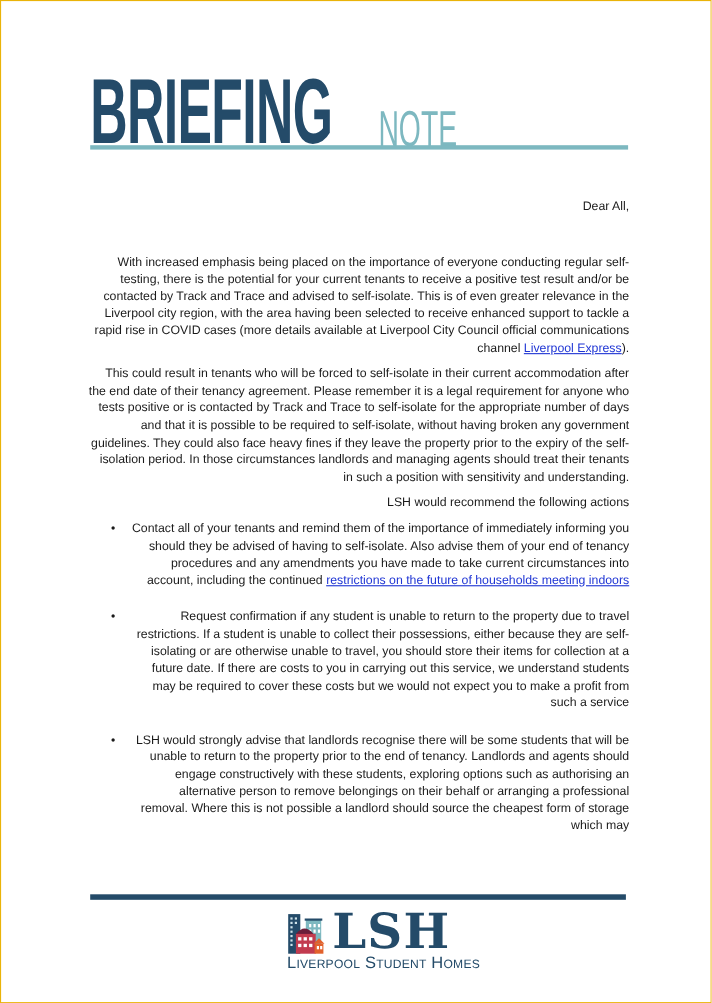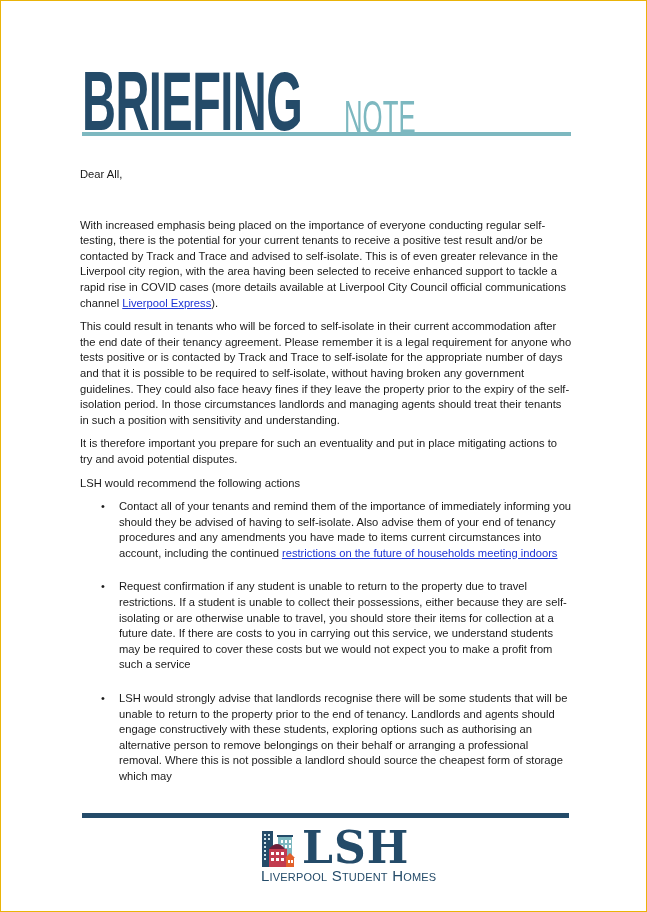--- a/index.html
+++ b/index.html
@@ -25,23 +25,23 @@
     font-size: 46px; line-height: 46px;
     color: #7db8c0;
     transform: scaleX(0.56); transform-origin: left top;
     white-space: nowrap;
   }
   .header-rule {
     position: absolute; left: 0; top: 73px; width: 489px; height: 4px;
     background: #7db8c0;
   }
   .content {
-    position: absolute; left: 79px; top: 166px; width: 492px;
+    position: absolute; left: 79px; top: 180px; width: 492px;
     font-family: "Liberation Sans", sans-serif;
-    font-size: 11.2px; line-height: 15.6px; color: #1a1a1a;
+    font-size: 11.2px; line-height: 15.6px; color: #1a1a1a; text-align: right;
   }
   .content p { margin: 0 0 8px 0; }
   .salutation { margin-bottom: 35px !important; }
   a.link { color: #1f35d4; text-decoration: underline; }
   ul.actions { list-style: none; padding: 0; margin: 0; }
   ul.actions li { position: relative; padding-left: 39px; margin-bottom: 18px; }
   ul.actions li .bullet {
     position: absolute; left: 21px; top: 0; font-size: 11px;
   }
   .footer-rule {
@@ -76,28 +76,27 @@
     <div class="header-rule"></div>
   </div>
 
   <div class="content">
     <p class="salutation">Dear All,</p>
 
     <p><span>With increased emphasis being placed on the importance of everyone conducting regular self-testing, there is the potential for your current tenants to receive a positive test result and/or be contacted by Track and Trace and advised to self-isolate. This is of even greater relevance in the Liverpool city region, with the area having been selected to receive enhanced support to tackle a rapid rise in COVID cases (more details available at Liverpool City Council official communications channel </span><a class="link" href="#">Liverpool Express</a><span>).</span></p>
 
     <p>This could result in tenants who will be forced to self-isolate in their current accommodation after the end date of their tenancy agreement. Please remember it is a legal requirement for anyone who tests positive or is contacted by Track and Trace to self-isolate for the appropriate number of days and that it is possible to be required to self-isolate, without having broken any government guidelines. They could also face heavy fines if they leave the property prior to the expiry of the self-isolation period. In those circumstances landlords and managing agents should treat their tenants in such a position with sensitivity and understanding.</p>
 
-    <p>It is therefore important you prepare for such an eventuality and put in place mitigating actions to try and avoid potential disputes.</p>
 
     <p>LSH would recommend the following actions</p>
 
     <ul class="actions">
       <li>
         <span class="bullet">•</span>
-        <span>Contact all of your tenants and remind them of the importance of immediately informing you should they be advised of having to self-isolate. Also advise them of your end of tenancy procedures and any amendments you have made to items current circumstances into account, including the continued </span><a class="link" href="#">restrictions on the future of households meeting indoors</a>
+        <span>Contact all of your tenants and remind them of the importance of immediately informing you should they be advised of having to self-isolate. Also advise them of your end of tenancy procedures and any amendments you have made to take current circumstances into account, including the continued </span><a class="link" href="#">restrictions on the future of households meeting indoors</a>
       </li>
       <li>
         <span class="bullet">•</span>
         <span>Request confirmation if any student is unable to return to the property due to travel restrictions. If a student is unable to collect their possessions, either because they are self-isolating or are otherwise unable to travel, you should store their items for collection at a future date. If there are costs to you in carrying out this service, we understand students may be required to cover these costs but we would not expect you to make a profit from such a service</span>
       </li>
       <li>
         <span class="bullet">•</span>
         <span>LSH would strongly advise that landlords recognise there will be some students that will be unable to return to the property prior to the end of tenancy. Landlords and agents should engage constructively with these students, exploring options such as authorising an alternative person to remove belongings on their behalf or arranging a professional removal. Where this is not possible a landlord should source the cheapest form of storage which may</span>
       </li>
     </ul>

